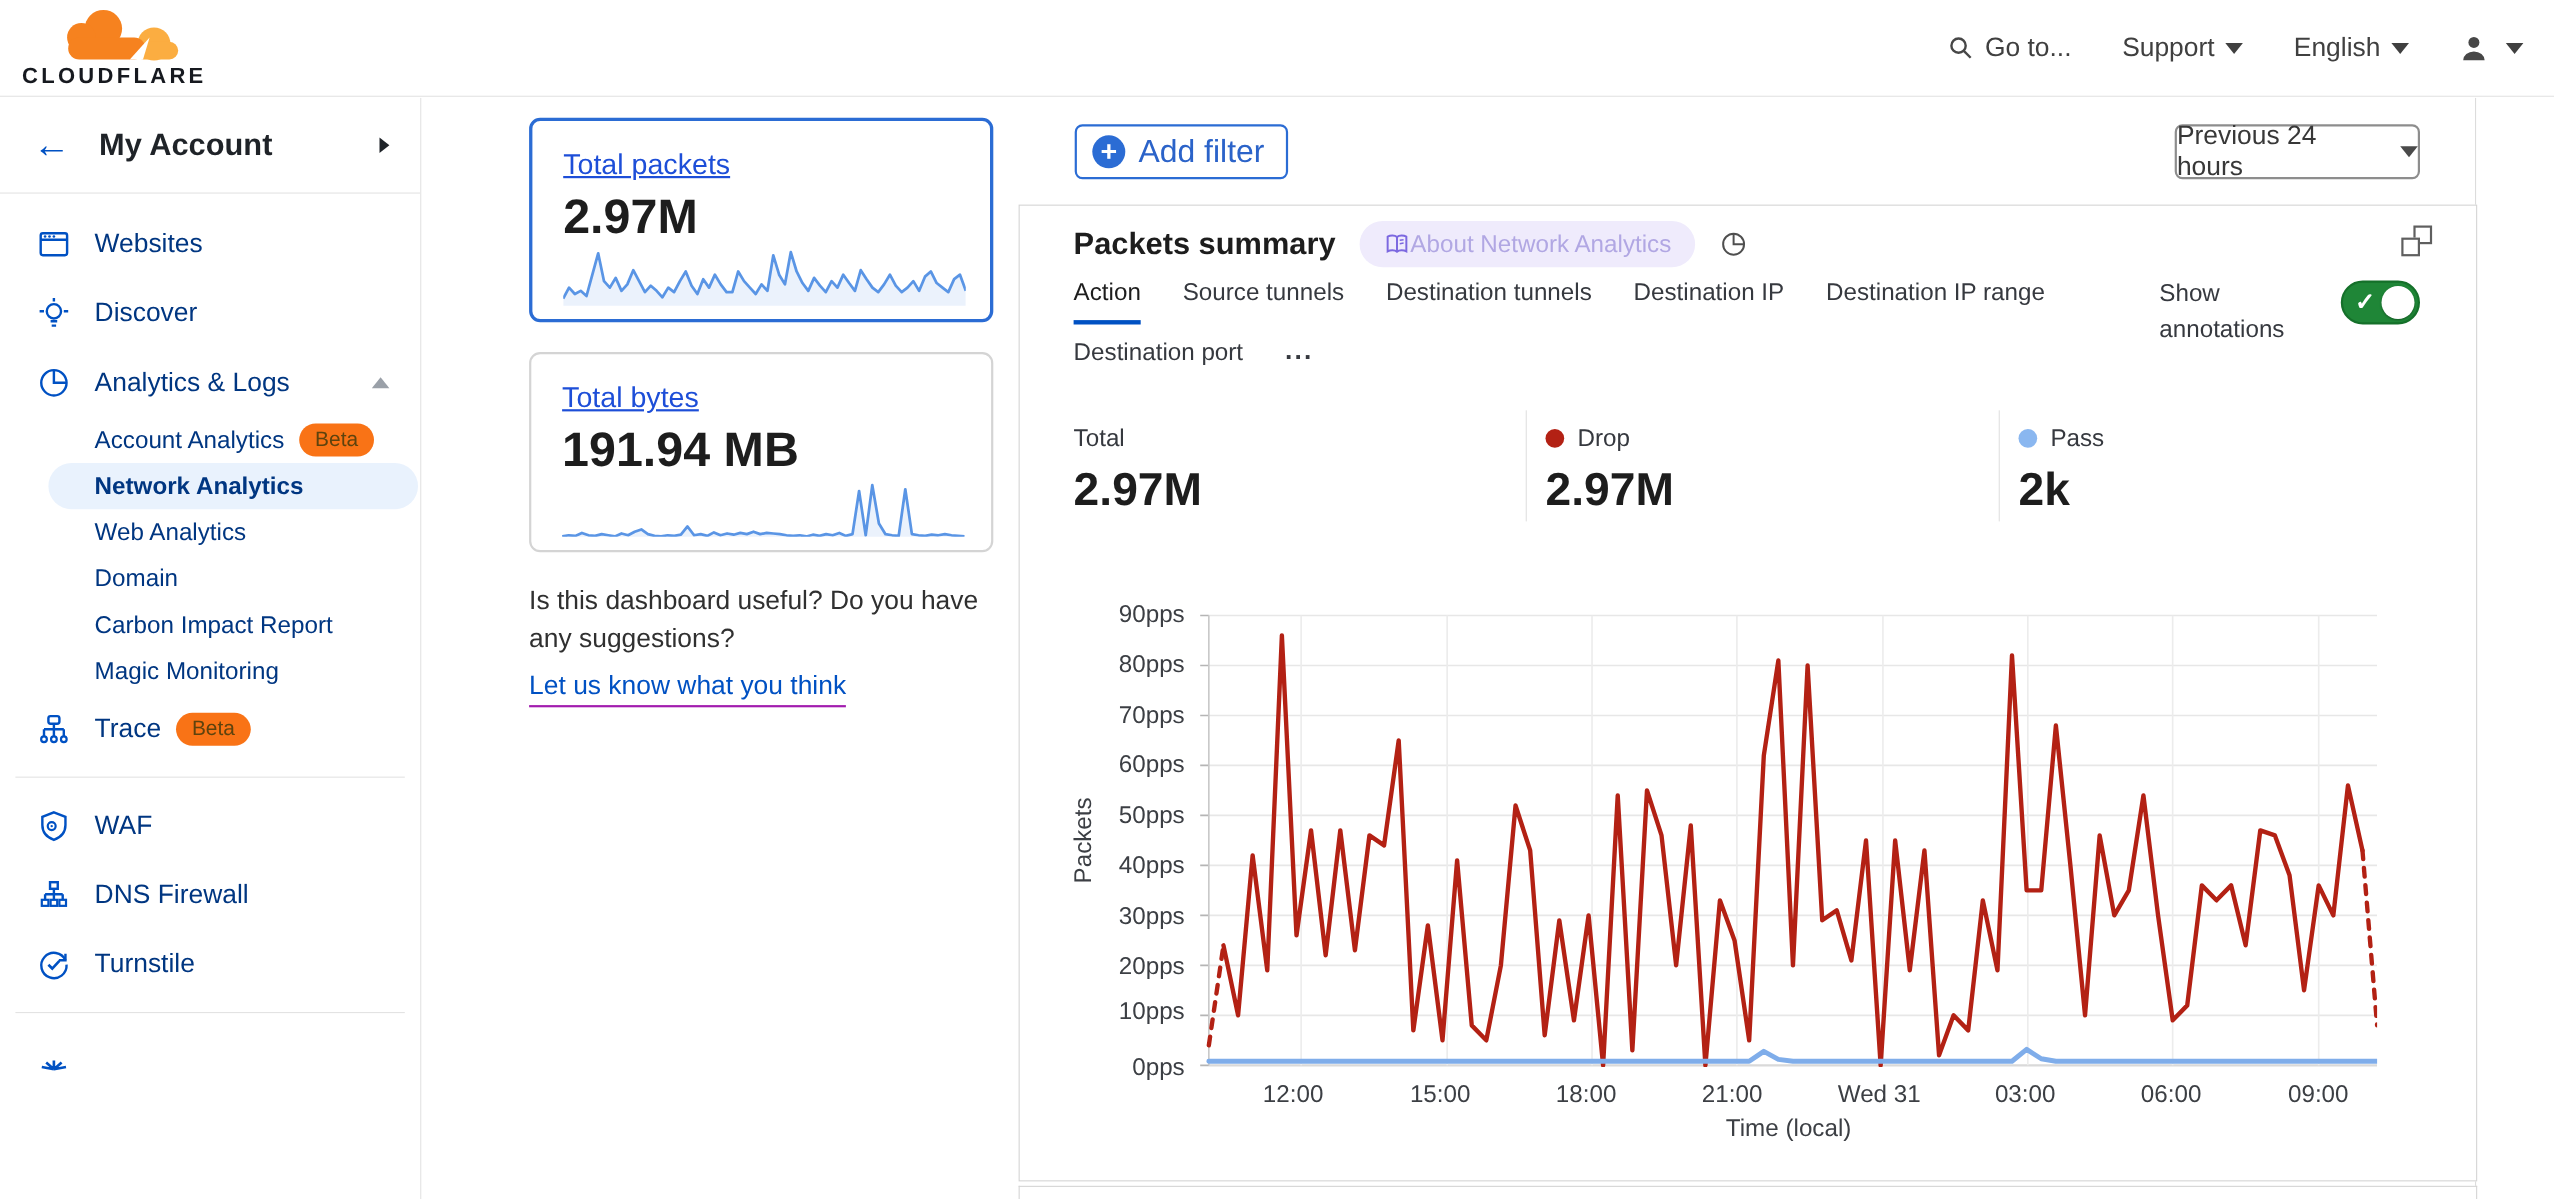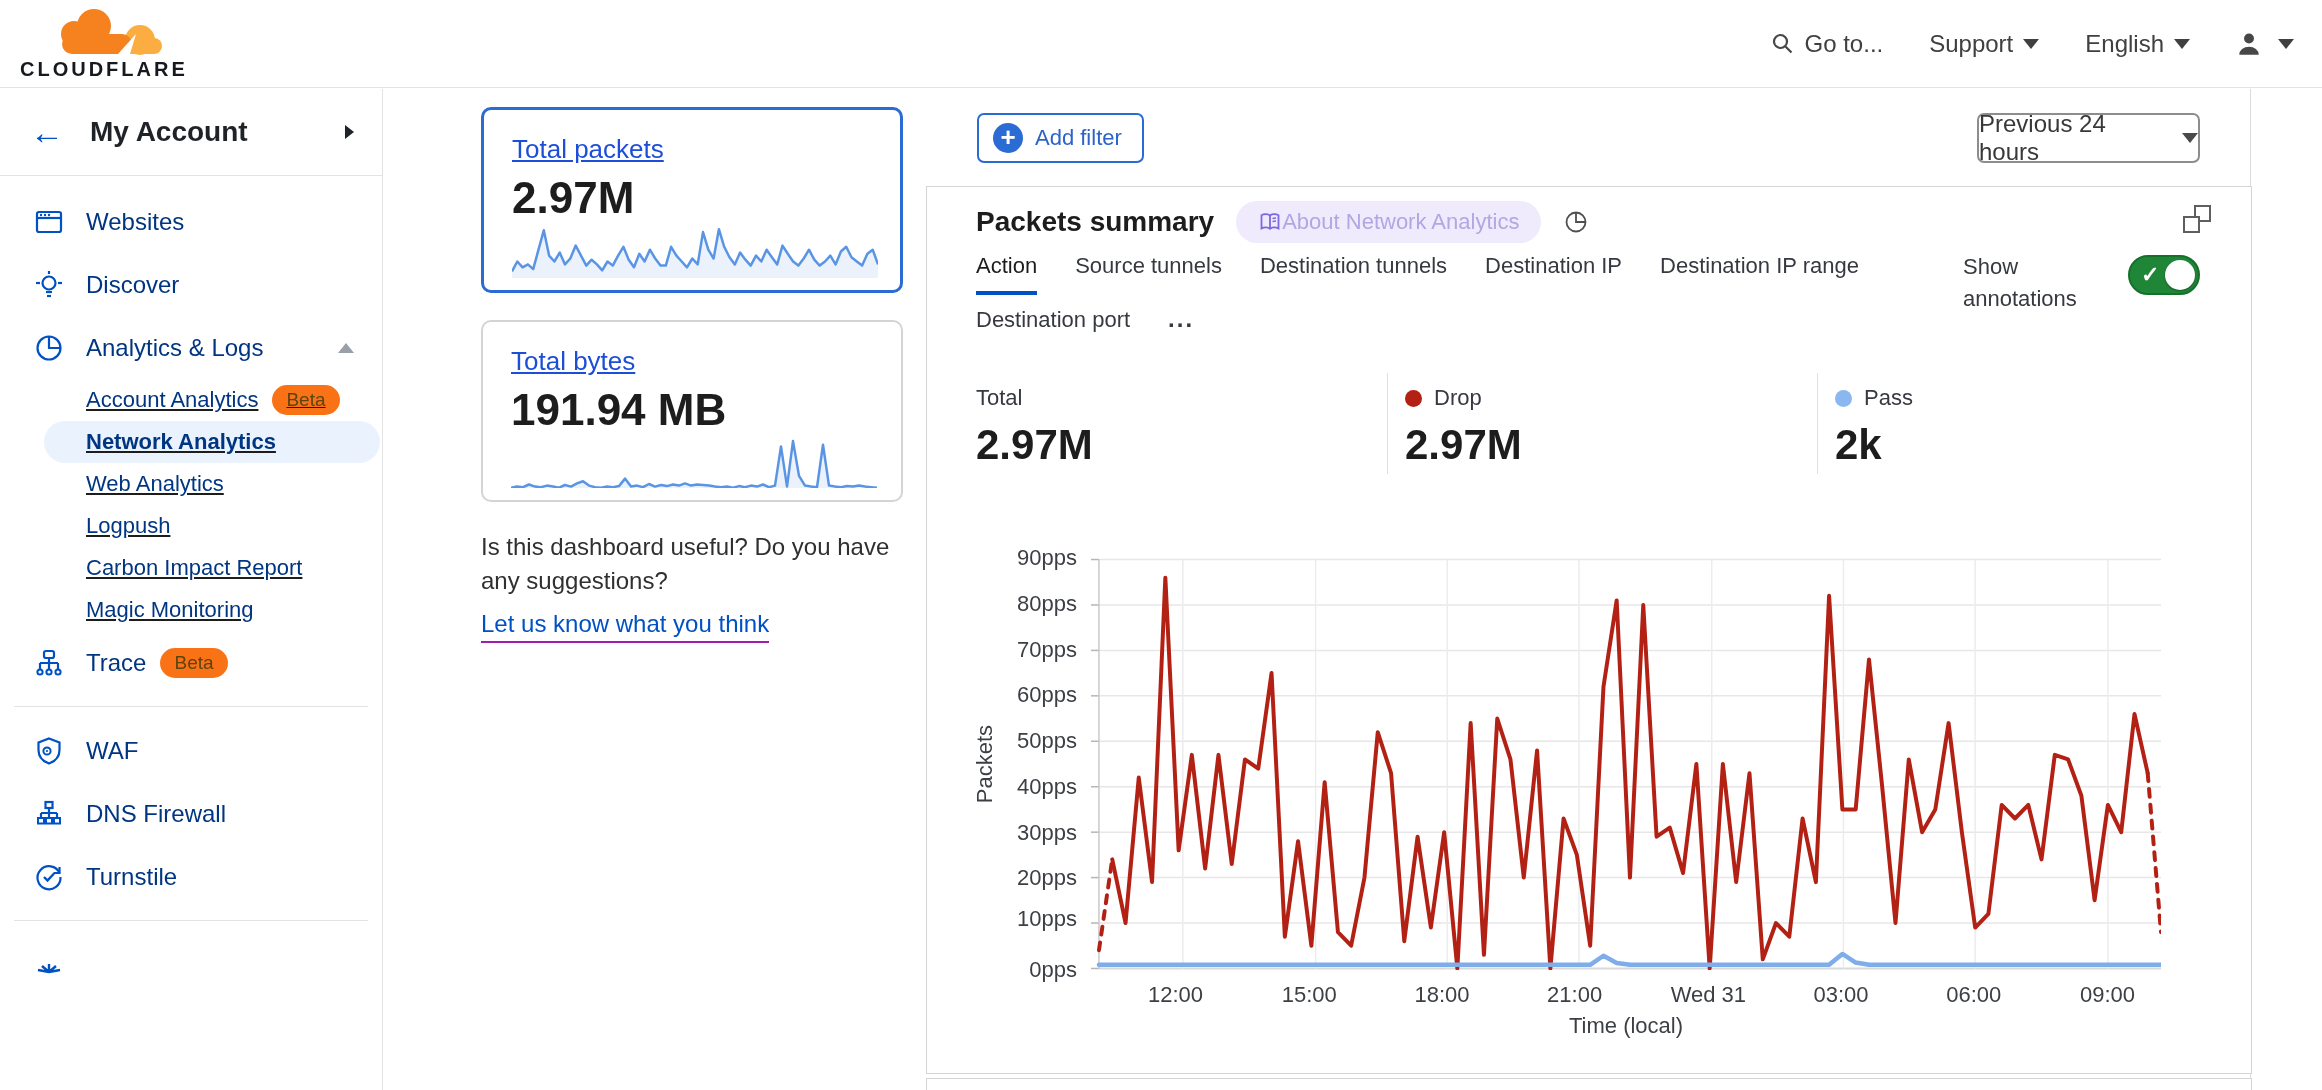--- a/index.html
+++ b/index.html
@@ -17,21 +17,21 @@
 
   
   .sidebar { position:absolute; left:0; top:89px; width:383px; height:1001px; background:#fff; border-right:1px solid #e3e3e3; overflow:hidden; }
   .sb-header { height:87px; border-bottom:1px solid #e3e3e3; display:flex; align-items:center; padding:0 28px 0 30px; }
   .back-arrow { color:#0051c3; font-size:34px; cursor:pointer; line-height:1; }
   .sb-title { font-size:28px; font-weight:bold; color:#1f2328; margin-left:26px; flex:1; }
   .sb-list { padding-top:14px; }
   .sb-row { height:63px; display:flex; align-items:center; padding:0 28px 0 34px; cursor:pointer; }
   .sb-row .icon { width:30px; height:30px; flex:0 0 30px; }
   .sb-label { font-size:24px; color:#003681; margin-left:22px; flex:1; }
-  .sb-sub { height:42px; display:flex; align-items:center; padding-left:86px; cursor:pointer;text-decoration:underline; }
+  .sb-sub { height:42px; display:flex; align-items:center; padding-left:86px; cursor:pointer; }
   .sb-sub-label { font-size:22px; color:#003681; }
   .sb-sub.active { background:#e9f2fd; border-radius:999px; margin-left:44px; padding-left:42px; margin-right:2px; }
   .sb-sub.active .sb-sub-label { font-weight:bold; }
   .badge-beta { background:#f97316; color:#5e430e; font-size:19px; border-radius:999px; padding:4px 14px; margin-left:14px; }
   .sb-divider { height:1px; background:#e3e3e3; margin:12px 14px; }
   .caret-up-grey { width:0; height:0; border-left:8px solid transparent; border-right:8px solid transparent; border-bottom:10px solid #9aa0a8; }
   .caret-down-navy { width:0; height:0; border-left:8px solid transparent; border-right:8px solid transparent; border-top:10px solid #10316b; }
   .sb-row.mt12 { margin-top:12px; }
 
   
@@ -41,21 +41,21 @@
   .card-inner { padding:24px 20px 12px 28px; height:100%; display:flex; flex-direction:column; }
   .card-title { font-size:26px; color:#1d4ed8;text-decoration:underline; }
   .card-value { font-size:44px; font-weight:bold; color:#1d1d1d; margin-top:8px; }
   .card-spark { margin-top:auto; }
   .feedback { position:absolute; left:481px; top:530px; width:446px; font-size:24px; color:#303030; line-height:1.4; }
   .feedback-link { display:inline-block; margin-top:10px; color:#0051c3; border-bottom:2px solid #a21caf; cursor:pointer; }
 
   
   .btn-add-filter { position:absolute; left:977px; top:113px; height:50px; border:2px solid #2b6cd4; border-radius:7px; background:#fff; display:flex; align-items:center; gap:12px; padding:0 20px 0 14px; cursor:pointer; }
   .btn-add-filter .plus-circle { width:30px; height:30px; border-radius:50%; background:#2b6cd4; color:#fff; font-size:26px; line-height:28px; text-align:center; font-weight:bold; }
-  .btn-add-filter .lbl { color:#2b63c9; font-size:22px; }
+  .btn-add-filter .lbl { color:#2b63c9; font-size:29px; }
   .btn-timerange { position:absolute; left:1977px; top:113px; width:223px; height:50px; border:2px solid #8d8d8d; border-radius:7px; background:#fff; display:flex; align-items:center; justify-content:center; gap:12px; font-size:24px; color:#383838; cursor:pointer; }
   .btn-timerange .caret-down { border-top-color:#4a4a4a; }
   .content-rule { position:absolute; left:2250px; top:89px; width:1px; height:1001px; background:#dcdcdc; }
 
   
   .panel { position:absolute; left:926px; top:186px; width:1326px; height:888px; background:#fff; border:1px solid #d4d4d4; }
   .next-panel-edge { position:absolute; left:926px; top:1078px; width:1326px; height:12px; border:1px solid #d4d4d4; border-bottom:none; background:#fff; }
   .panel-header { position:absolute; left:49px; top:14px; display:flex; align-items:center; gap:22px; }
   .panel-title { font-size:28px; font-weight:bold; color:#1d1d1d; }
   .about-badge { display:flex; align-items:center; gap:0; background:#efebfc; border-radius:999px; padding:8px 22px; cursor:pointer; }
@@ -182,21 +182,21 @@
         <span class="sb-sub-label">Account Analytics</span>
         <span class="badge-beta">Beta</span>
       </div>
       <div class="sb-sub active">
         <span class="sb-sub-label">Network Analytics</span>
       </div>
       <div class="sb-sub">
         <span class="sb-sub-label">Web Analytics</span>
       </div>
       <div class="sb-sub">
-        <span class="sb-sub-label">Logpush</span>
+        <span class="sb-sub-label">Domain</span>
       </div>
       <div class="sb-sub">
         <span class="sb-sub-label">Carbon Impact Report</span>
       </div>
       <div class="sb-sub">
         <span class="sb-sub-label">Magic Monitoring</span>
       </div>
 
 
       <div class="sb-row">

